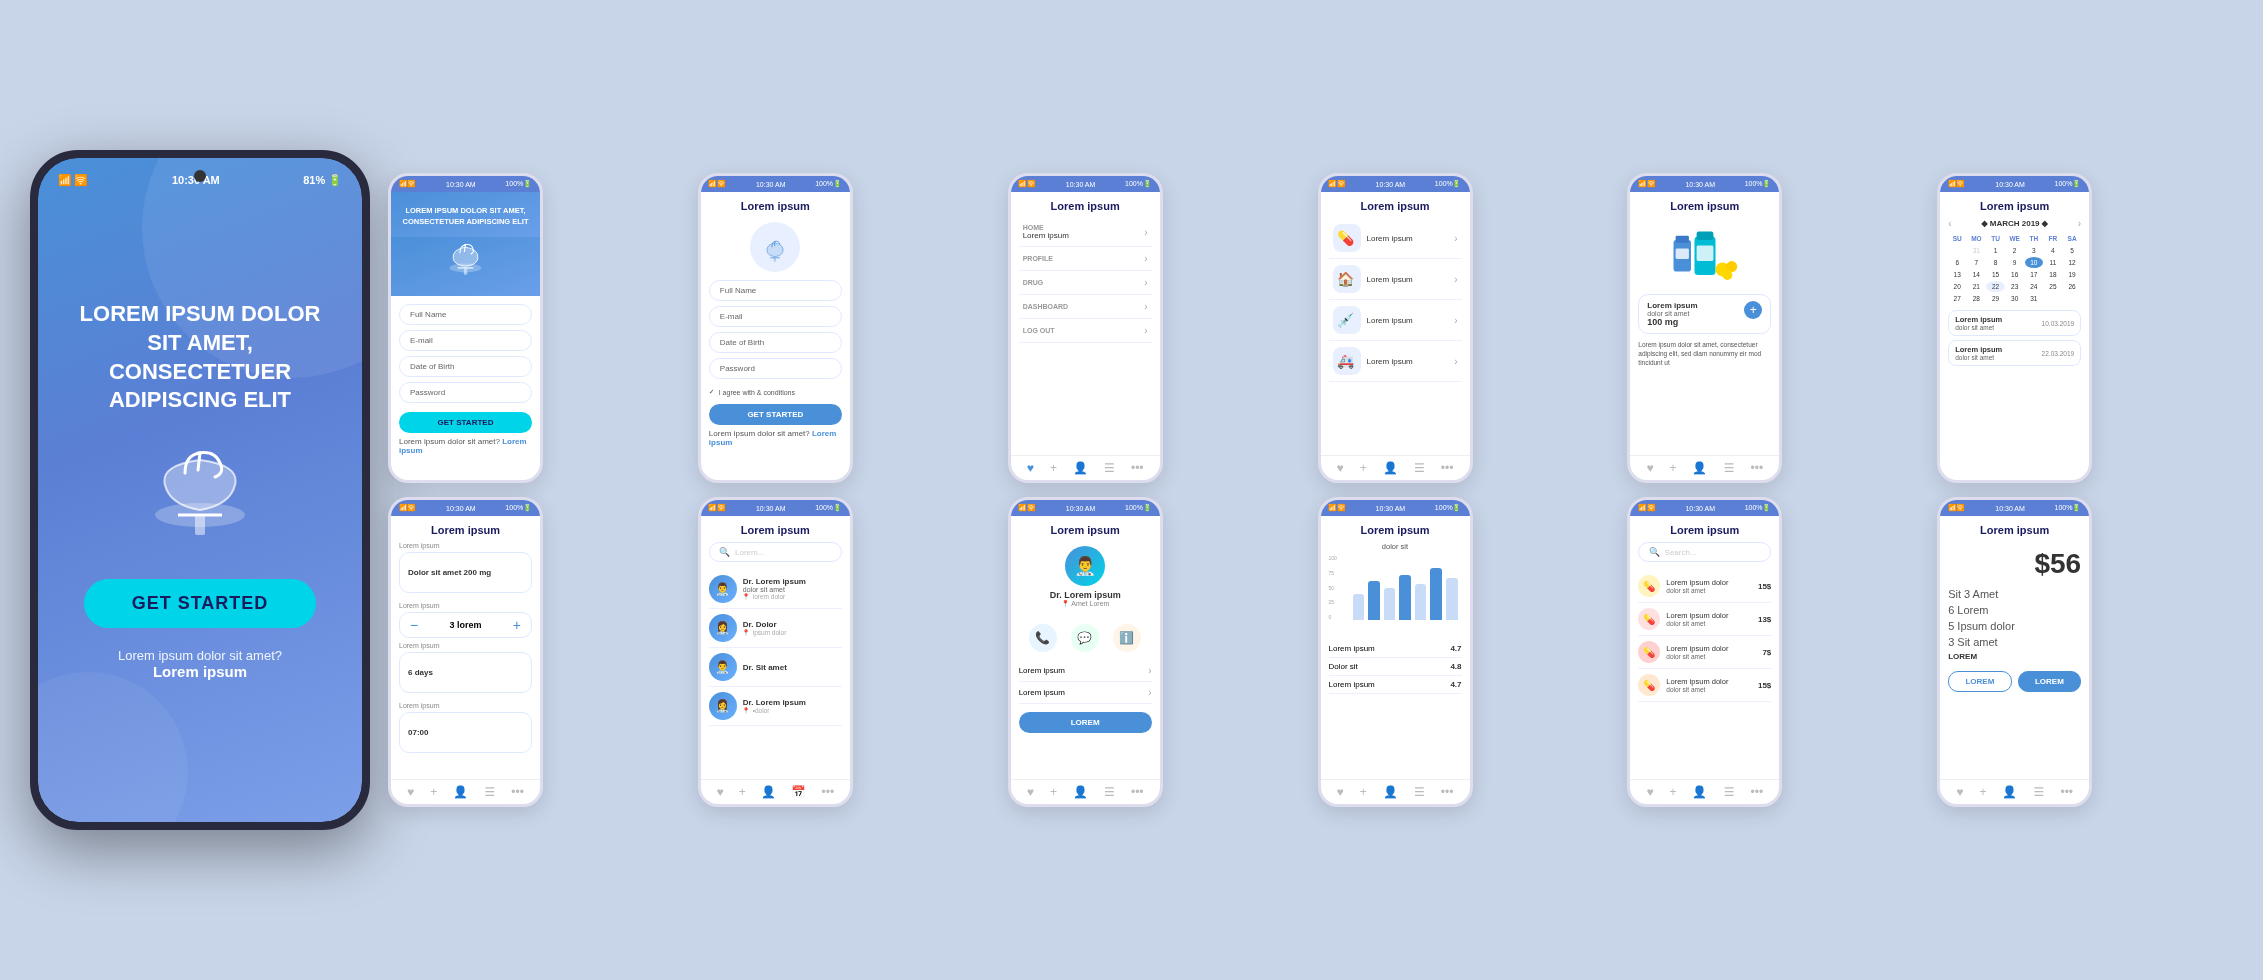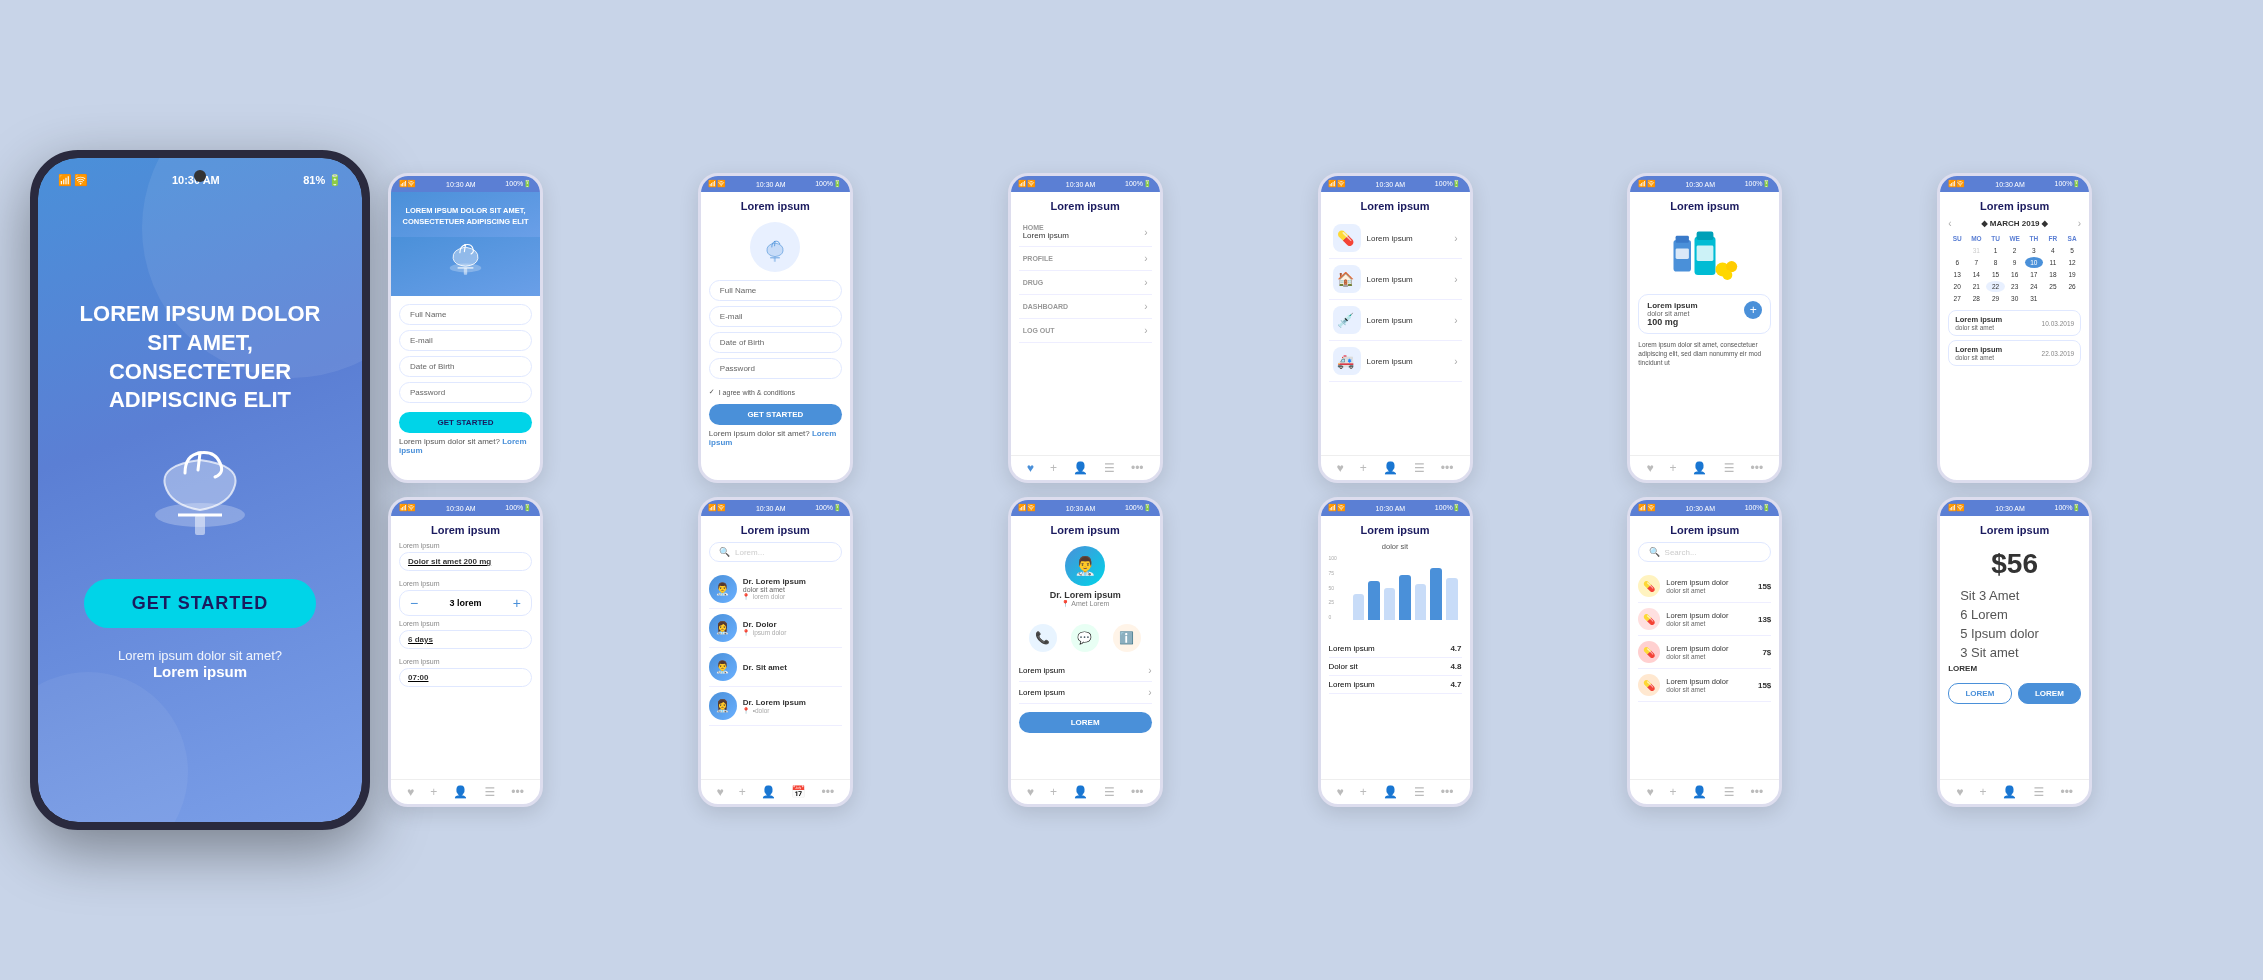--- a/index.html
+++ b/index.html
@@ -335,23 +335,22 @@
     }
     .cal-event-text { font-size: 7.5px; color: #333; font-weight: 600; }
     .cal-event-date { font-size: 6.5px; color: #888; }
     .cal-event-sub { font-size: 6.5px; color: #666; }
 
     
     
     .rx-item {
       border: 1px solid #e0e8ff;
       border-radius: 10px;
-      padding: 4px 8px;
+      padding: 15px 8px;
       margin-bottom: 5px;
-      text-decoration: underline;
     }
     .rx-value { font-size: 8px; color: #333; font-weight: 600; }
     .stepper {
       display: flex;
       align-items: center;
       justify-content: space-between;
       border: 1px solid #e0e8ff;
       border-radius: 10px;
       padding: 4px 10px;
     }
@@ -490,24 +489,24 @@
     .med-info { flex: 1; }
     .med-name { font-size: 7.5px; font-weight: 400; color: #333; }
     .med-sub { font-size: 6.5px; color: #666; }
     .med-price { font-size: 8px; font-weight: 700; color: #333; }
 
     
     .order-price-big {
       font-size: 28px;
       font-weight: 800;
       color: #333;
-      text-align: center;
+      text-align: right;
       margin: 6px 0;
     }
-    .order-detail { font-size: 13px; color: #555; margin: 2px 12px; }
+    .order-detail { font-size: 11px; color: #555; margin: 2px 0; }
     .order-highlight { font-size: 8px; font-weight: 700; color: #333; margin: 2px 0; }
     .order-btn-row {
       display: flex;
       gap: 6px;
       margin-top: 8px;
     }
     .order-btn {
       flex: 1;
       border: 1.5px solid #4a90d9;
       background: white;

